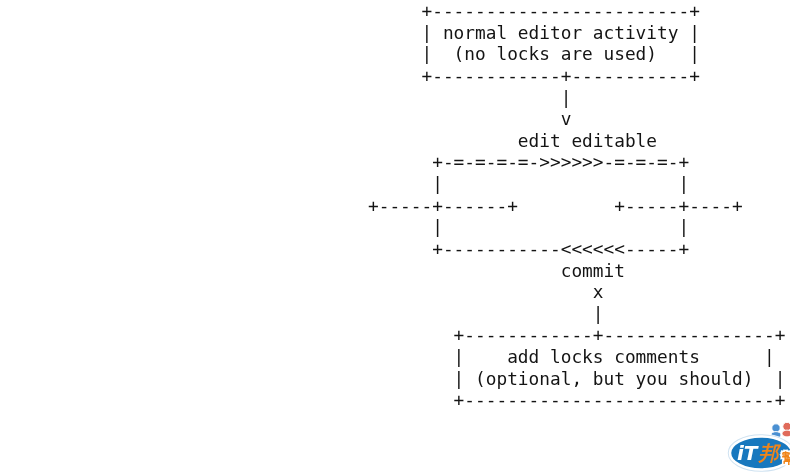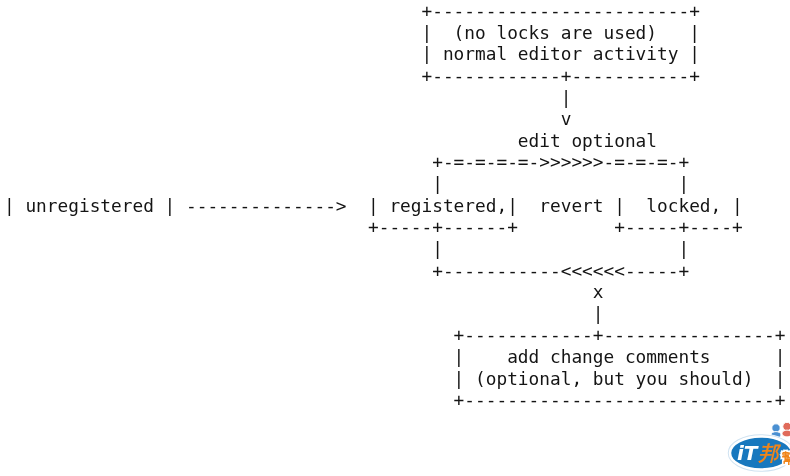--- a/index.html
+++ b/index.html
@@ -48,36 +48,36 @@
     paint-order: stroke;
     stroke: #ffffff;
     stroke-width: 3px;
   }
 </style>
 </head>
 <body>
 
 <div class="ascii">
   <div class="line">                                       +------------------------+</div>
+  <div class="line">                                       | normal editor activity |</div>
   <div class="line">                                       |  (no locks are used)   |</div>
-  <div class="line">                                       | normal editor activity |</div>
   <div class="line">                                       +------------+-----------+</div>
   <div class="line">                                                    |</div>
   <div class="line">                                                    v</div>
-  <div class="line">                                                edit optional</div>
+  <div class="line">                                                edit editable</div>
   <div class="line">                                        +-=-=-=-=-&gt;&gt;&gt;&gt;&gt;&gt;-=-=-=-+</div>
   <div class="line">                                        |                      |</div>
-  <div class="line">| unregistered | --------------&gt;  | registered,|  revert |  locked, |</div>
   <div class="line">                                  +-----+------+         +-----+----+</div>
   <div class="line">                                        |                      |</div>
   <div class="line">                                        +-----------&lt;&lt;&lt;&lt;&lt;&lt;-----+</div>
+  <div class="line">                                                    commit</div>
   <div class="line">                                                       x</div>
   <div class="line">                                                       |</div>
   <div class="line">                                          +------------+----------------+</div>
-  <div class="line">                                          |    add change comments      |</div>
+  <div class="line">                                          |    add locks comments      |</div>
   <div class="line">                                          | (optional, but you should)  |</div>
   <div class="line">                                          +-----------------------------+</div>
 </div>
 
 <div class="watermark">
   <svg width="90" height="56" viewBox="0 0 90 56" xmlns="http://www.w3.org/2000/svg">
 
     <g>
       <circle cx="52" cy="8" r="4.2" stroke="#ffffff" stroke-width="1" fill="#4a90d2"></circle>
       <ellipse cx="52" cy="15" rx="5" ry="3.4" stroke="#ffffff" stroke-width="1" fill="#4a90d2"></ellipse>

